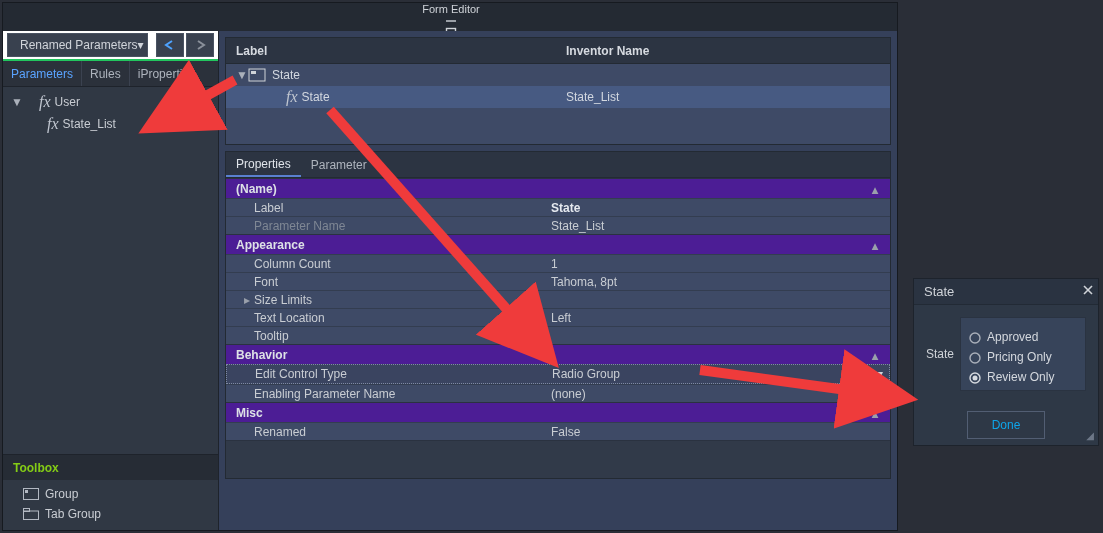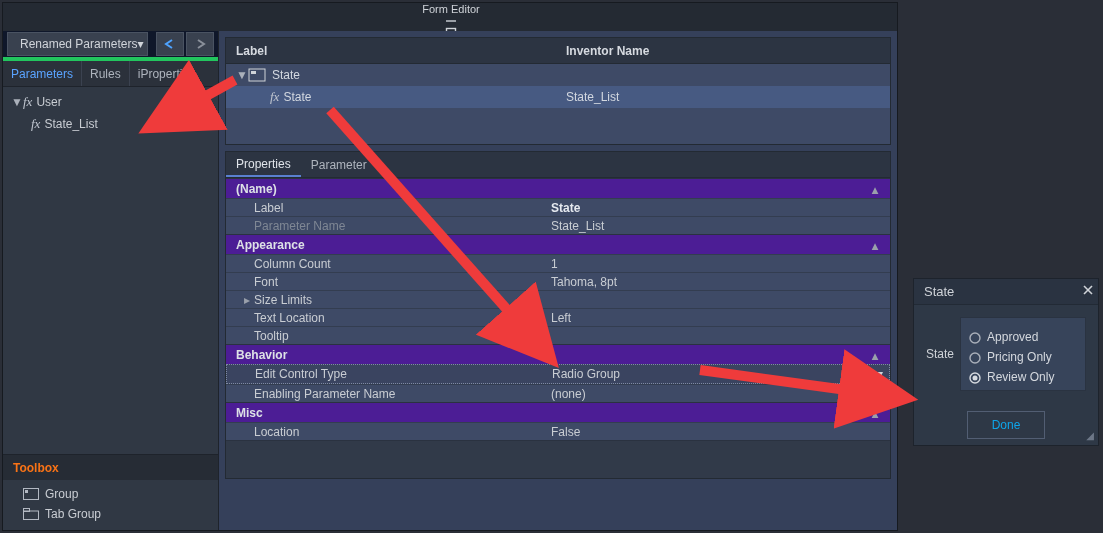--- a/index.html
+++ b/index.html
@@ -47,22 +47,22 @@
   .sidebar {
     width: 216px;
     background: #303844;
     display: flex; flex-direction: column;
     border-right: 1px solid #1e232b;
   }
   .toolbar {
     height: 30px;
     display: flex; align-items: center;
     padding: 3px 4px;
-    background: #0f172a;
-    border-bottom: 4px solid #22c55e;
+    background: #ffffff;
+    border-bottom: 2px solid #22c55e;
   }
   .filter-btn {
     flex: 1;
     height: 24px;
     background: #39414f;
     border: 1px solid #4a5362;
     display: flex; align-items: center;
     padding: 0 6px;
     color: #d0d4da;
     font-size: 12px;
@@ -104,30 +104,31 @@
     height: 22px; padding-left: 8px;
     color: #c9cdd3;
   }
   .tree-row.indent1 { padding-left: 28px; }
   .tri { width:10px; display:inline-block; color:#aab0ba; margin-right:2px;}
   .fx {
     font-style: italic;
     font-family: "Times New Roman", serif;
     color: #bfc5cf;
     margin-right: 4px;
-    font-size: 13px;
+    font-size: 16px;
+    margin-left: 16px;
   }
   .toolbox-hdr {
     background: #262c35;
     border-top: 1px solid #1e232b;
     height: 26px;
     display: flex; align-items: center;
     padding-left: 10px;
     font-weight: 600;
-    color: #f97316;
+    color: #84cc16;
   }
   .toolbox-body {
     padding: 4px 0 6px;
   }
   .tb-item {
     display: flex; align-items: center;
     height: 20px; padding-left: 20px;
     color: #c9cdd3;
   }
   .tb-item .ic { width:16px; height:12px; margin-right:6px; }
@@ -448,21 +449,21 @@
           <div class="prop-row">
               <div class="k">Enabling Parameter Name</div>
               <div class="v">(none)</div>
             </div>
 
           <div class="prop-cat">
               <span>Misc</span>
               <span class="collapse">▴</span>
             </div>
           <div class="prop-row">
-              <div class="k">Location</div>
+              <div class="k">Renamed</div>
               <div class="v">False</div>
             </div>
         </div>
         <div class="prop-footer"></div>
       </div>
     </div>
   </div>
 </div>
 
 <div class="panel">

